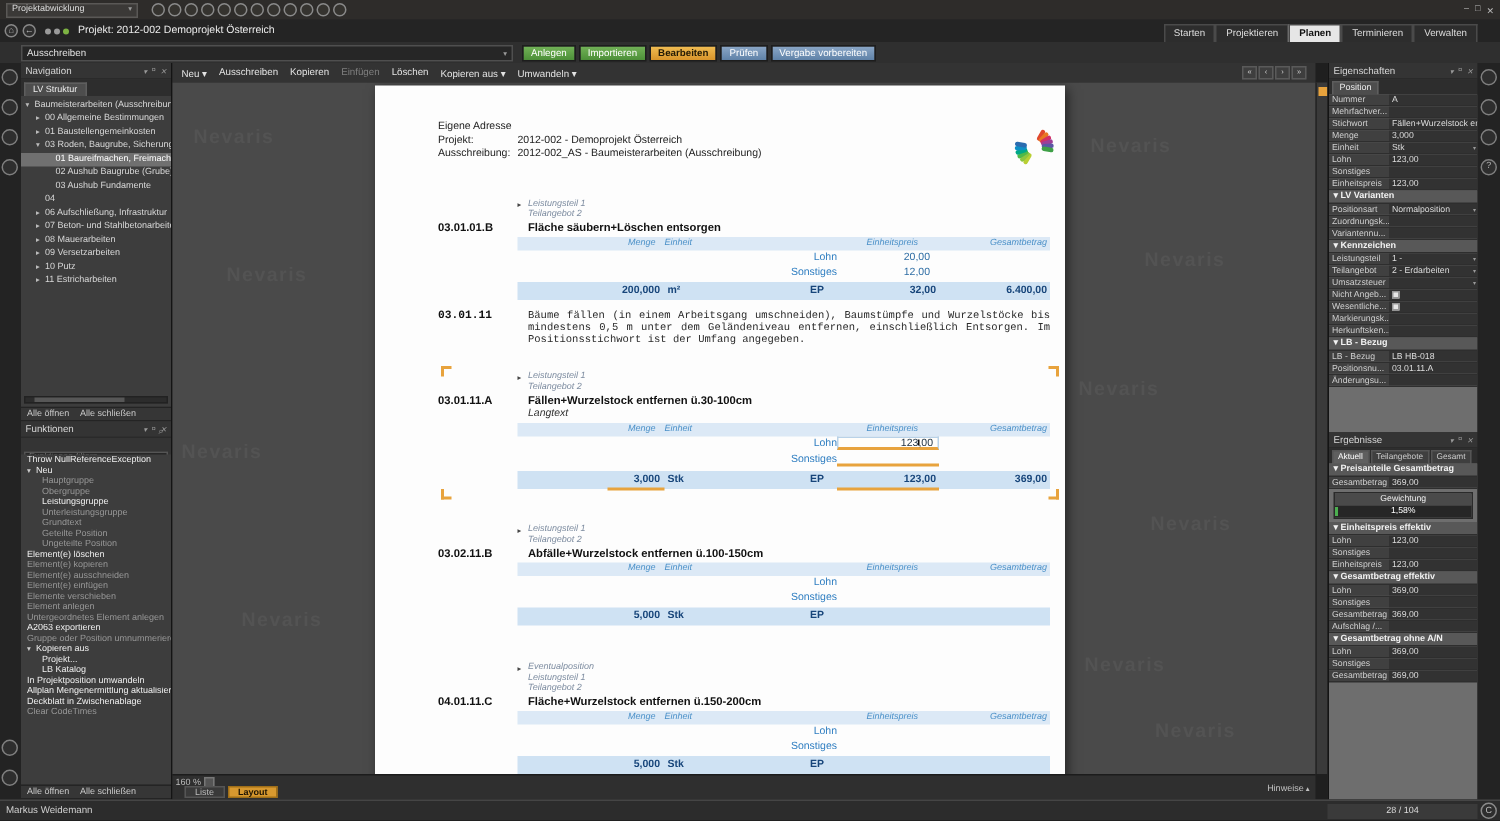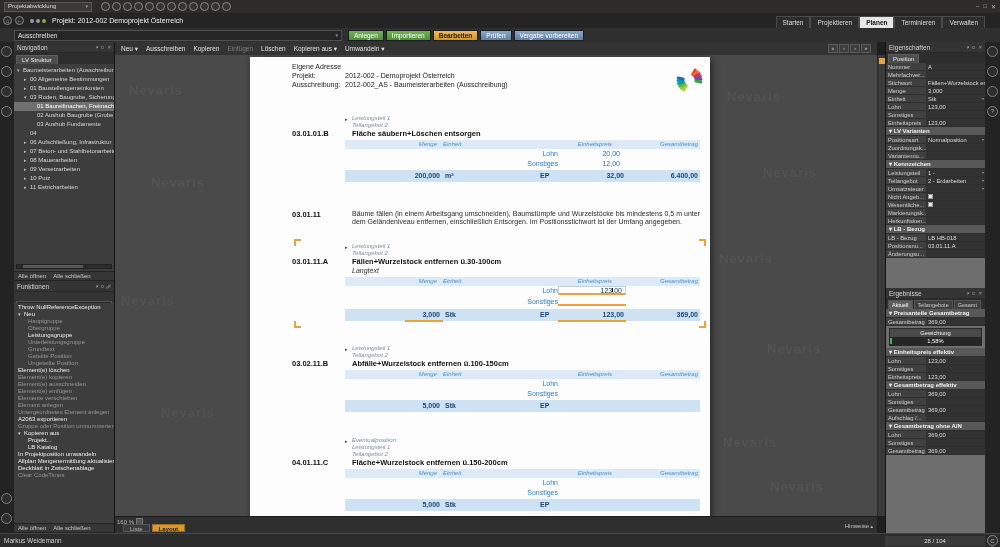--- a/index.html
+++ b/index.html
@@ -78,21 +78,21 @@
   .zoom-btn{width:7px;height:7px;background:#555;border:1px solid #777}
   .viewtabs{position:absolute;bottom:1px;left:8px;display:flex;gap:2px}
   .vtab{font-size:6px;padding:0 6px;height:8px;line-height:8px;background:#3a3a3a;border:1px solid #555;color:#bbb}
   .vtab.active{background:#d8992f;color:#1c1303;font-weight:bold;border-color:#a06f18}
   .hints{position:absolute;right:4px;bottom:4px;font-size:6px;color:#c0c0c0}
   .hints::after{content:" \25B4";font-size:5px}
   .docscroll{position:absolute;left:877px;width:8px;top:13px;bottom:17px;background:#3a3a3a;border-left:1px solid #262626}
   .scroll-marker{position:absolute;top:3px;left:1px;width:6px;height:6px;background:#e8a33d}
 
   
-  .page{position:absolute;left:135px;top:2px;width:460px;height:470px;background:#fdfdfd;box-shadow:2px 2px 7px rgba(0,0,0,.5);padding-top:6px}
+  .page{position:absolute;left:135px;top:2px;width:460px;height:470px;background:#fdfdfd;box-shadow:2px 2px 7px rgba(0,0,0,.5);padding-top:24px}
   .dh{position:relative;height:38px;margin-left:42px;font-size:7px;color:#222}
   .dh1{position:absolute;top:0;left:0}
   .dh-row{position:absolute;left:0;white-space:nowrap}
   .dh-row.r1{top:9px}.dh-row.r2{top:18px}
   .dh-lab{display:inline-block;width:53px}
   .logo{position:absolute;left:382px;top:2px;width:30px;height:28px}
   .lbar{position:absolute;left:14px;top:11px;width:3px;height:8px;border-radius:1.5px}
   .pos{display:flex;padding-left:42px;position:relative}
   .pos-num{width:53px;flex:none;font-weight:bold;font-size:7.5px;color:#111}
   .pos-body{width:355px;flex:none;position:relative}
@@ -378,21 +378,21 @@
                   </div>
                   <div class="band tot">
                     <span class="t t-menge">200,000</span>
                     <span class="t t-unit">m²</span>
                     <span class="t t-eplbl">EP</span>
                     <span class="t t-ep">32,00</span>
                     <span class="t t-gb">6.400,00</span>
                   </div>
                 </div>
               </div>
-              <div class="pos" style="margin-top: 28px;">
+              <div class="pos" style="margin-top: 7px; font-family: Liberation Mono, monospace;">
                 <div class="pos-num">03.01.11</div>
                 <div class="pos-body">
                   <div class="pos-text">Bäume fällen (in einem Arbeitsgang umschneiden), Baumstümpfe und Wurzelstöcke bis mindestens 0,5 m unter dem Geländeniveau entfernen, einschließlich Entsorgen. Im Positionsstichwort ist der Umfang angegeben.</div>
                 </div>
               </div>
               <div class="pos selected" style="margin-top: 17px;">
                 <div class="pos-num" style="margin-top: 14px;">03.01.11.A</div>
                 <div class="pos-body">
                   <div class="meta-wrap">
                     <div class="meta-line">Leistungsteil 1<span class="meta-arrow">▸</span></div>

